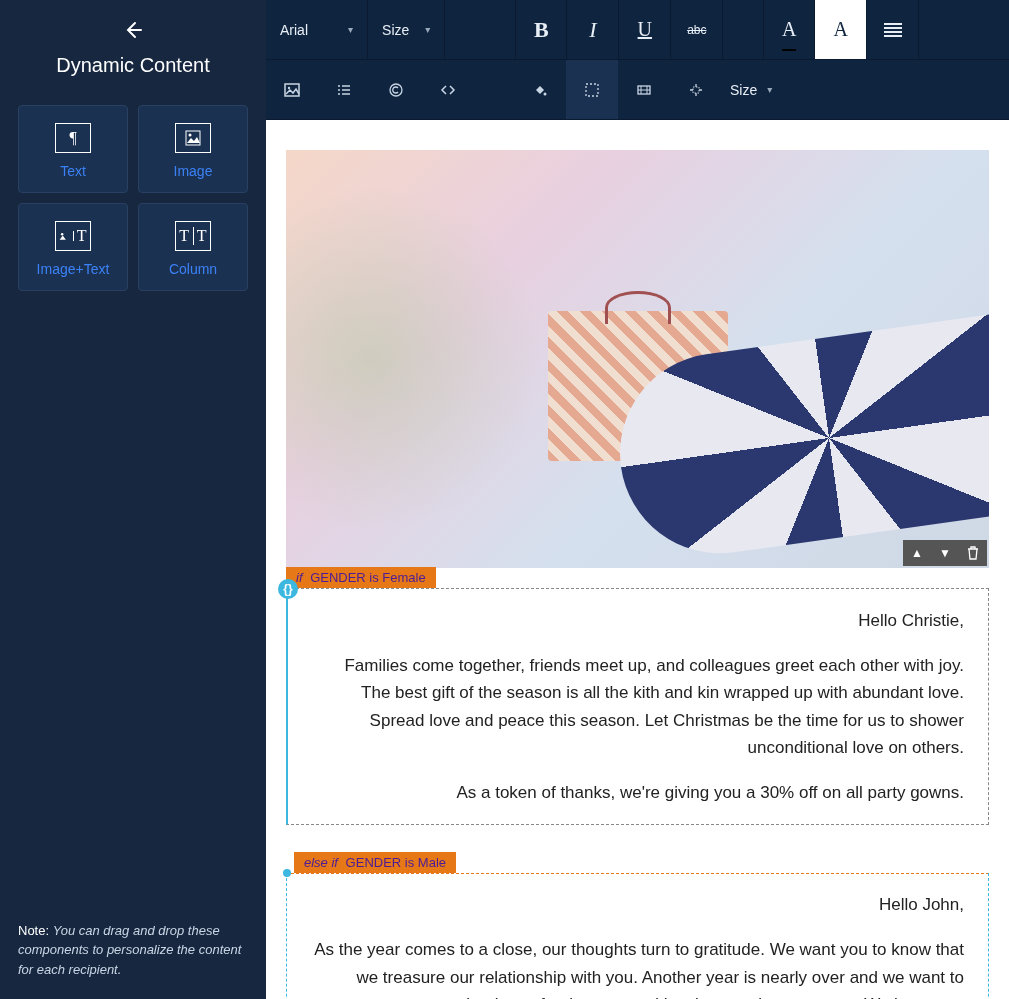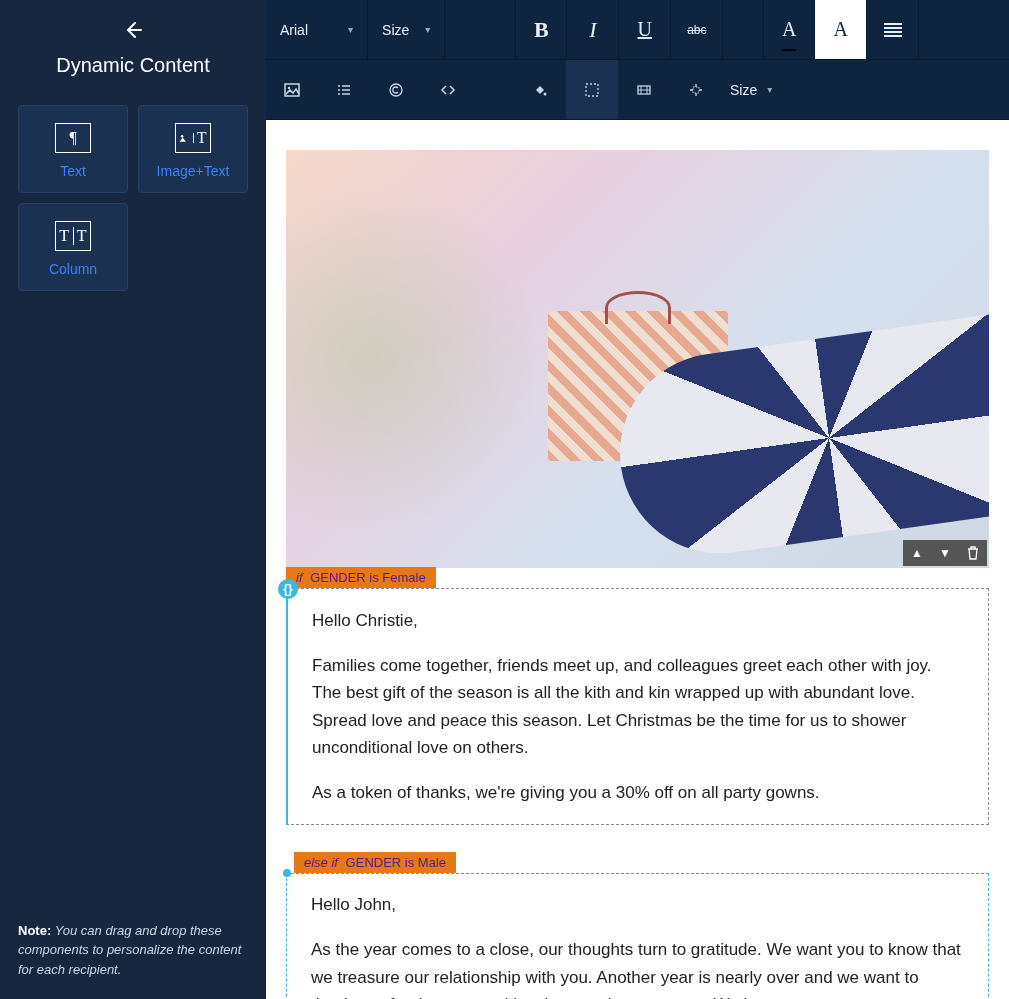--- a/index.html
+++ b/index.html
@@ -79,21 +79,21 @@
 .component-label { font-size: 14px; color: #3b82f6; }
 .sidebar-note {
   position: absolute;
   bottom: 20px;
   left: 18px;
   right: 18px;
   font-size: 13px;
   line-height: 1.5;
   color: #c9d6e5;
 }
-.sidebar-note .note-label { font-weight: bold; color: #fff; }
+.sidebar-note .note-label { font-weight: normal; color: #fff; }
 .sidebar-note .note-text { font-style: italic; }
 .main {
   flex: 1;
   display: flex;
   flex-direction: column;
 }
 .toolbar1, .toolbar2 {
   background: #0f243f;
   display: flex;
   align-items: center;
@@ -247,21 +247,21 @@
   justify-content:center;
   font-size:12px;
   font-weight:bold;
 }
 .dyn-content {
   padding:18px 24px;
   font-size:17px;
   line-height:1.6;
   color:#222;
 }
-.dyn-content p { margin-bottom:18px; }
+.dyn-content p { margin-bottom:18px;text-align:right; }
 .dyn-content p:last-child { margin-bottom:0; }
 .elseif-wrap { margin-top:28px; }
 .elseif-tag { margin-left:8px; }
 .elseif-divider {
   border-top:1px dashed #e67817;
   margin-top:-1px;
 }
 .dot-marker {
   position:absolute;
   left:-4px;
@@ -282,20 +282,30 @@
       <svg width="20" height="20" viewBox="0 0 20 20">
           <path d="M12 3 L5 10 L12 17 M5 10 H18" stroke="#fff" stroke-width="2" fill="none" stroke-linecap="round"></path>
         </svg>
     </div>
     <div class="sidebar-title">Dynamic Content</div>
   </div>
   <div class="component-grid">
     <div class="component-card">
       <div class="component-icon">¶</div>
       <div class="component-label">Text</div>
+    </div>
+    <div class="component-card">
+      <div class="component-icon image-icon">
+        <svg class="small-svg" viewBox="0 0 16 16">
+            <rect x="1" y="1" width="14" height="14" fill="none" stroke="#fff"></rect>
+            <circle cx="5" cy="5" r="1.5" fill="#fff"></circle>
+            <path d="M2 13 L6 8 L9 11 L12 7 L15 13 Z" fill="#fff"></path>
+          </svg>
+      </div>
+      <div class="component-label">Image</div>
     </div>
     <div class="component-card">
       <div class="component-icon imgtxt-icon">
         <div>
             <svg width="10" height="10" viewBox="0 0 16 16">
               <circle cx="5" cy="5" r="2" fill="#fff"></circle>
               <path d="M1 14 L6 7 L11 14 Z" fill="#fff"></path>
             </svg>
           </div>
         <div>T</div>

